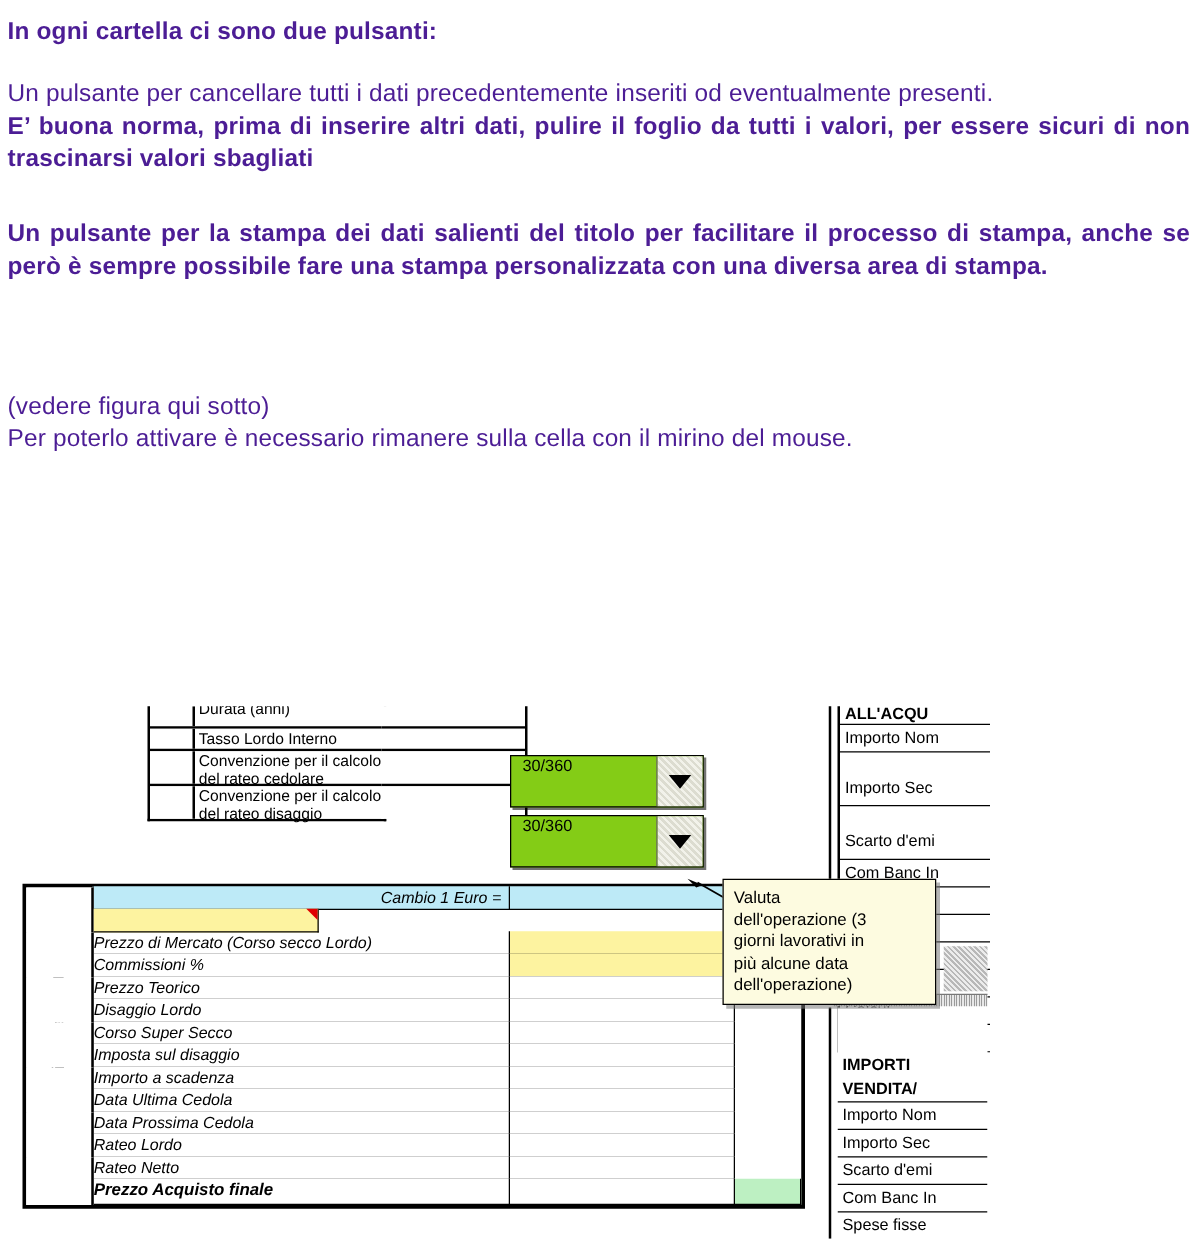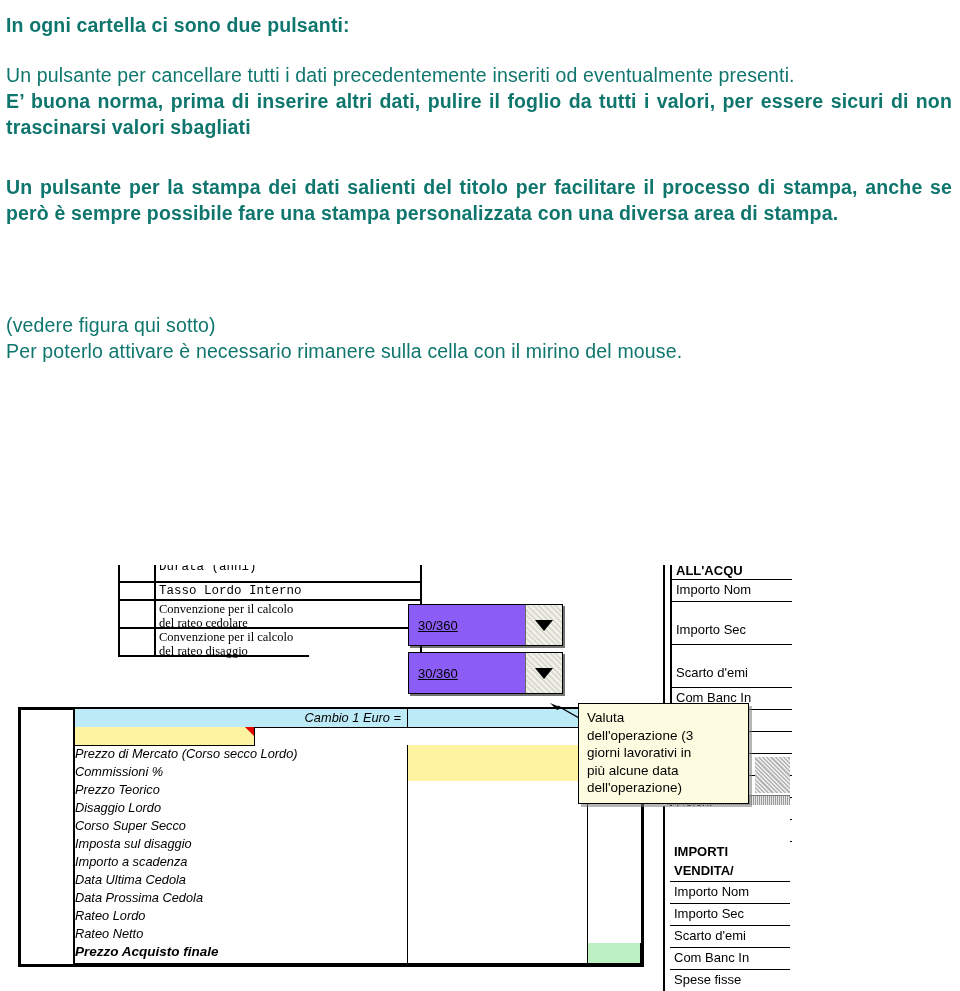--- a/index.html
+++ b/index.html
@@ -16,21 +16,21 @@
   .doc{
     position:absolute;
     left:6px; top:0; right:8px;
     width:946px;
   }
   .para{
     font-size:19.5px;
     line-height:26px;
     letter-spacing:0.15px;
     margin:0;
-    color:#0f766e;
+    color:#4c1d95;
   }
   .p-just{ text-align:justify; text-align-last:left; }
   .p-left{ text-align:left; }
   .spacer-sm{height:12px;}
   .spacer-md{height:24px;}
   .spacer-lg{height:34px;}
   .bold-ish{font-weight:600;}
 
   
   .figure{
@@ -90,44 +90,44 @@
   }
   .ul-row:last-child{border-bottom:none;}
   .ul-c1{width:34px;border-right:2px solid #000;}
   .ul-c2{
     flex:1;
     font-size:12.5px;
     line-height:14px;
     padding:1px 2px 1px 3px;
     white-space:nowrap;
   }
-  .ul-h26{height:26px;font-family:Liberation Serif, serif;}
-  .ul-h16{height:16px;font-family:Liberation Mono, monospace;}
+  .ul-h26{height:26px;}
+  .ul-h16{height:16px;}
   .clip-top{overflow:hidden;}
   .clip-top .ul-c2{margin-top:-6px;}
 
   
   .blk-ulv{
     position:absolute;
     left:305px; top:5px;
     width:115px;
     border-right:2px solid #000;
     background:#fff;
   }
   .ulv-row{border-bottom:2px solid #000;background:#fff;}
   .ulv-h16{height:16px;}
 
   
   .combo{
     position:absolute;
     width:153px;height:40px;
-    background:#8b5cf6;
+    background:#84cc16;
     border:1.5px solid #000;
     box-shadow:2px 2px 0 rgba(0,0,0,.55);
-    display:flex;align-items:center;text-decoration:underline;
+    display:flex;
   }
   .combo .cval{
     flex:1;
     font-size:13px;
     padding-left:9px;
     white-space:nowrap;
   }
   .combo .cbtn{
     width:36px;height:100%;
     background:

